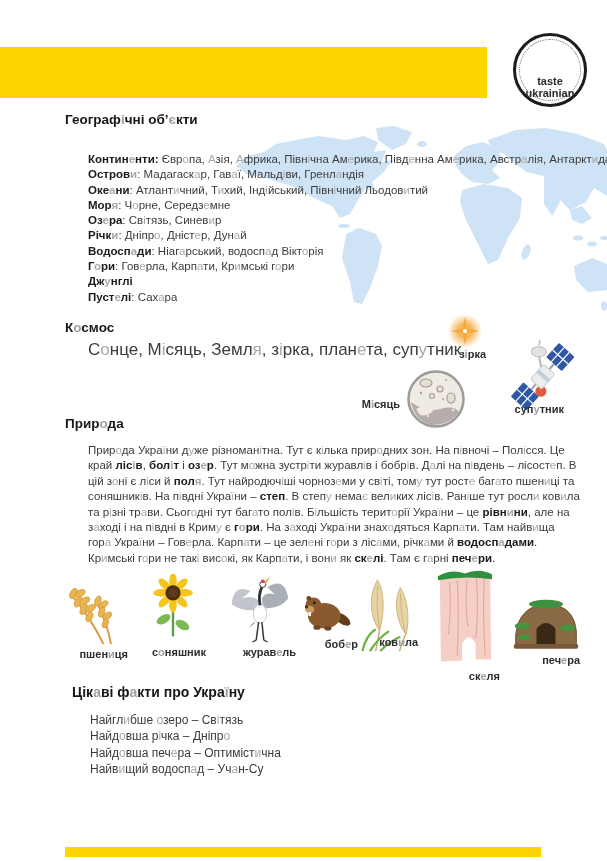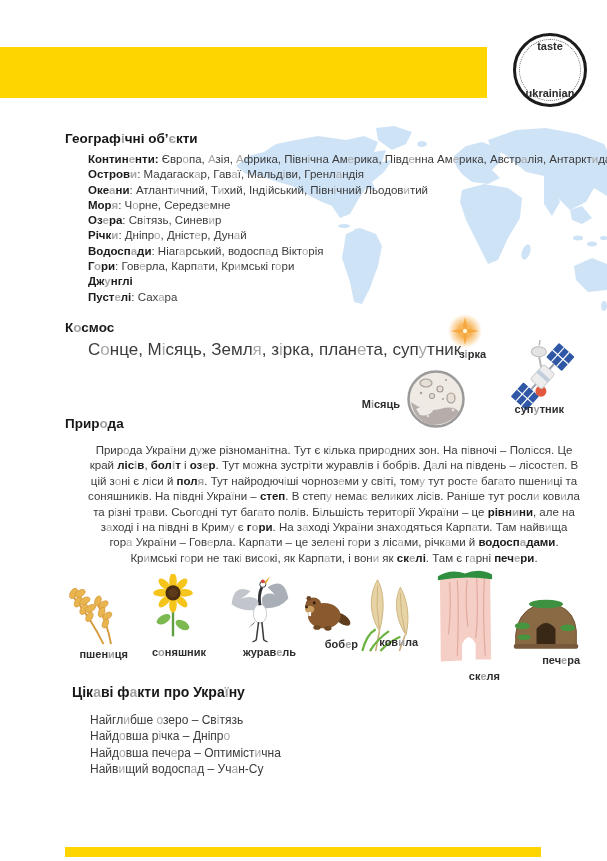--- a/index.html
+++ b/index.html
@@ -6,27 +6,27 @@
   html,body{background:#ffffff}
   .page{position:relative;width:607px;height:861px;background:#fff;overflow:hidden;
         font-family:"Liberation Sans",sans-serif;color:#3b3b3b}
   .g{color:#a8a8a8}
   b{font-weight:bold;color:#1b1b1b}
   .band{position:absolute;left:0;top:47px;width:487px;height:51px;background:#ffd500}
   .title{position:absolute;left:60px;top:60px;font-size:20px;font-weight:bold;color:#121212;letter-spacing:.2px}
   .logo{position:absolute;left:513px;top:33px;width:74px;height:74px;border-radius:50%;
         border:3px solid #1c1c1c;display:flex;align-items:center;justify-content:center;background:#fff}
   .logo-inner{width:62px;height:62px;border-radius:50%;border:1px dotted #666;
-        display:flex;flex-direction:column;align-items:center;justify-content:space-between;
+        display:flex;flex-direction:column;align-items:center;justify-content:flex-end;
         font-size:11px;font-weight:bold;color:#2b2b2b;line-height:1.15}
   .sec-h{position:absolute;font-size:13.5px;font-weight:bold;color:#181818}
   .sec-h .g,.title .g,.img-label .g{color:#a0a0a0}
   .geo-list{position:absolute;left:88px;top:152px;font-size:11.5px;line-height:15.3px;white-space:nowrap}
   .cosmos-line{position:absolute;left:88px;top:340px;font-size:17px}
-  .paragraph{position:absolute;left:88px;top:443px;width:492px;font-size:11.5px;line-height:15.4px;text-align:center}
+  .paragraph{position:absolute;left:88px;top:443px;width:492px;font-size:11.5px;line-height:15.4px;text-align:left}
   .facts-list{position:absolute;left:90px;top:712px;font-size:12px;line-height:16.4px}
   .img-label{position:absolute;font-size:11px;font-weight:bold;color:#2d2d2d;text-align:right}
   .map{position:absolute;left:226px;top:126px;z-index:0}
   .fg{z-index:1}
   .abs{position:absolute}
   .footer-bar{position:absolute;left:65px;top:847px;width:476px;height:10px;background:#ffd500}
 </style>
 </head>
 <body>
 
@@ -55,21 +55,21 @@
   </svg>
 
   <div class="band"></div>
   <div class="logo">
     <div class="logo-inner">
       <span>taste</span>
       <span>ukrainian</span>
     </div>
   </div>
 
-  <div class="sec-h fg" style="left:65px;top:131px">Географ<span class="g">і</span>чні об’<span class="g">є</span>кти</div>
+  <div class="sec-h fg" style="left:65px;top:112px">Географ<span class="g">і</span>чні об’<span class="g">є</span>кти</div>
   <div class="geo-list fg">
       <div class="geo-line"><b>Контин<span class="g">е</span>нти:</b> Євр<span class="g">о</span>па, <span class="g">А</span>зія, <span class="g">А</span>фрика, Півн<span class="g">і</span>чна Ам<span class="g">е</span>рика, Півд<span class="g">е</span>нна Ам<span class="g">е</span>рика, Австр<span class="g">а</span>лія, Антаркт<span class="g">и</span>да</div>
       <div class="geo-line"><b>Остров<span class="g">и</span></b>: Мадагаск<span class="g">а</span>р, Гав<span class="g">а</span>ї, Мальд<span class="g">і</span>ви, Гренл<span class="g">а</span>ндія</div>
       <div class="geo-line"><b>Оке<span class="g">а</span>ни</b>: Атлант<span class="g">и</span>чний, Т<span class="g">и</span>хий, Інд<span class="g">і</span>йський, Півн<span class="g">і</span>чний Льодов<span class="g">и</span>тий</div>
       <div class="geo-line"><b>Мор<span class="g">я</span></b>: Ч<span class="g">о</span>рне, Середз<span class="g">е</span>мне</div>
       <div class="geo-line"><b>Оз<span class="g">е</span>ра</b>: Св<span class="g">і</span>тязь, Синев<span class="g">и</span>р</div>
       <div class="geo-line"><b>Річк<span class="g">и</span></b>: Дніпр<span class="g">о</span>, Дніст<span class="g">е</span>р, Дун<span class="g">а</span>й</div>
       <div class="geo-line"><b>Водосп<span class="g">а</span>ди</b>: Ніаг<span class="g">а</span>рський, водосп<span class="g">а</span>д Вікт<span class="g">о</span>рія</div>
       <div class="geo-line"><b>Г<span class="g">о</span>ри</b>: Гов<span class="g">е</span>рла, Карп<span class="g">а</span>ти, Кр<span class="g">и</span>мські г<span class="g">о</span>ри</div>
       <div class="geo-line"><b>Дж<span class="g">у</span>нглі</b></div>

